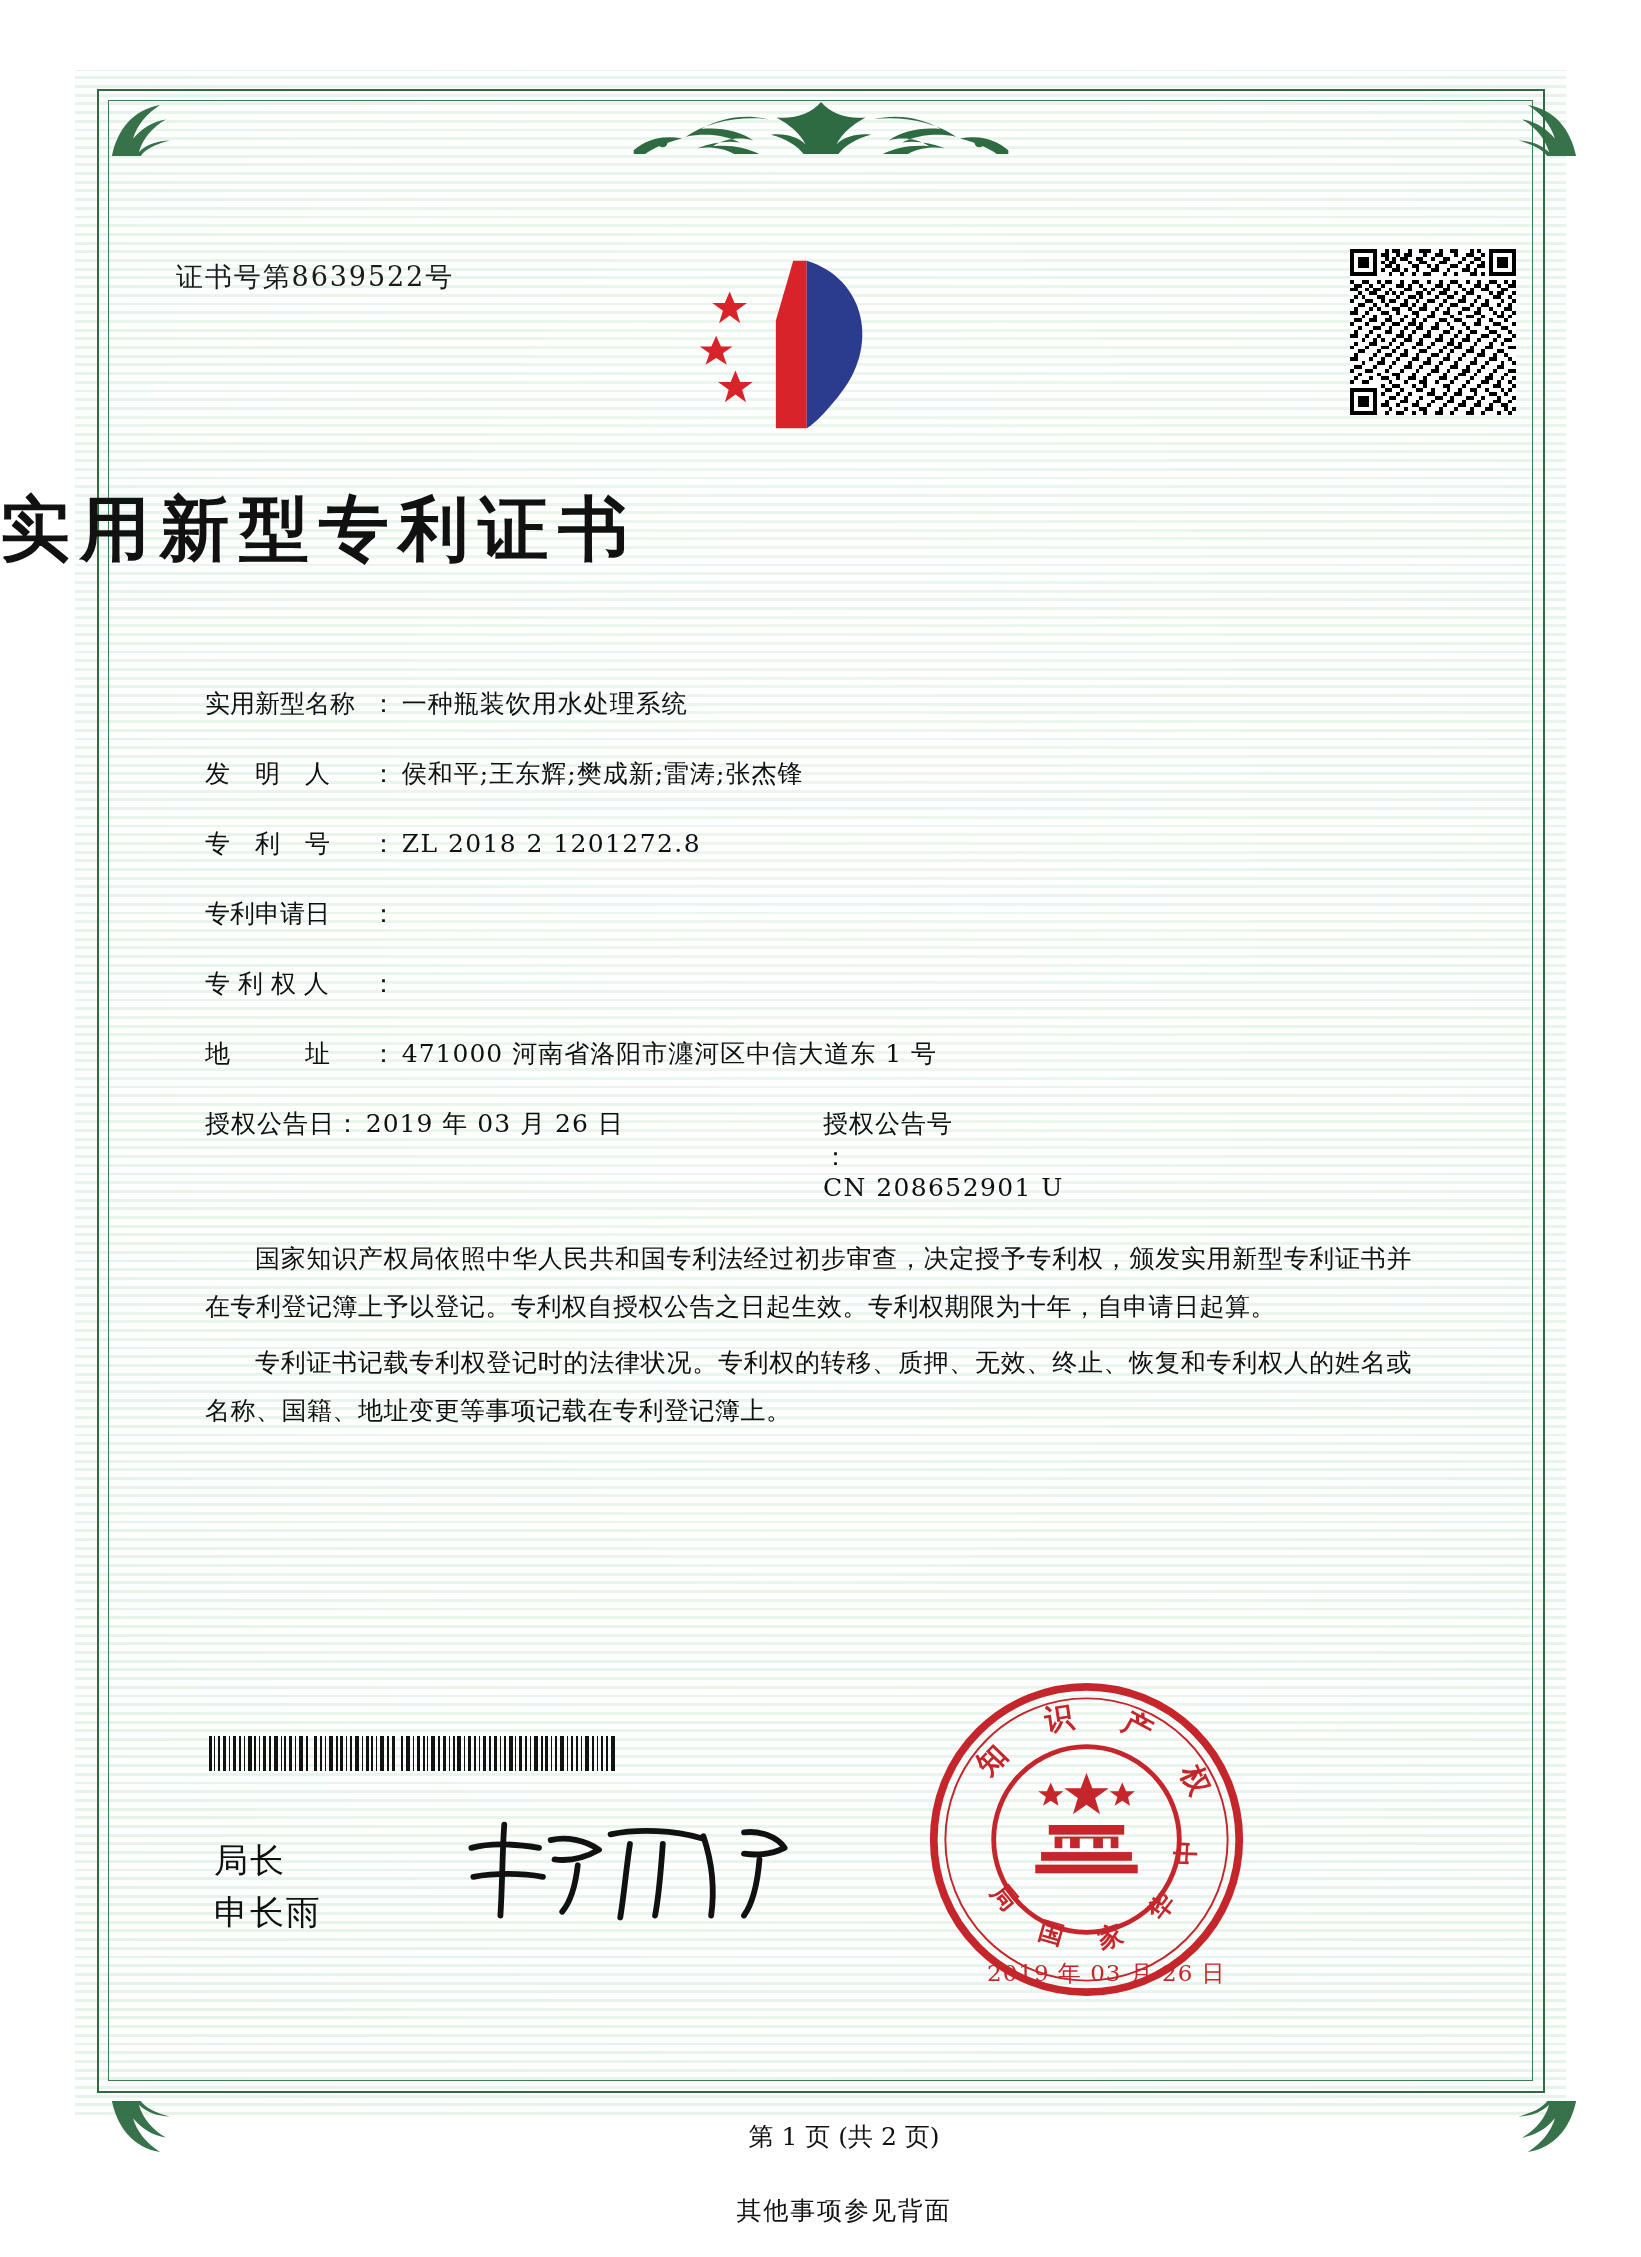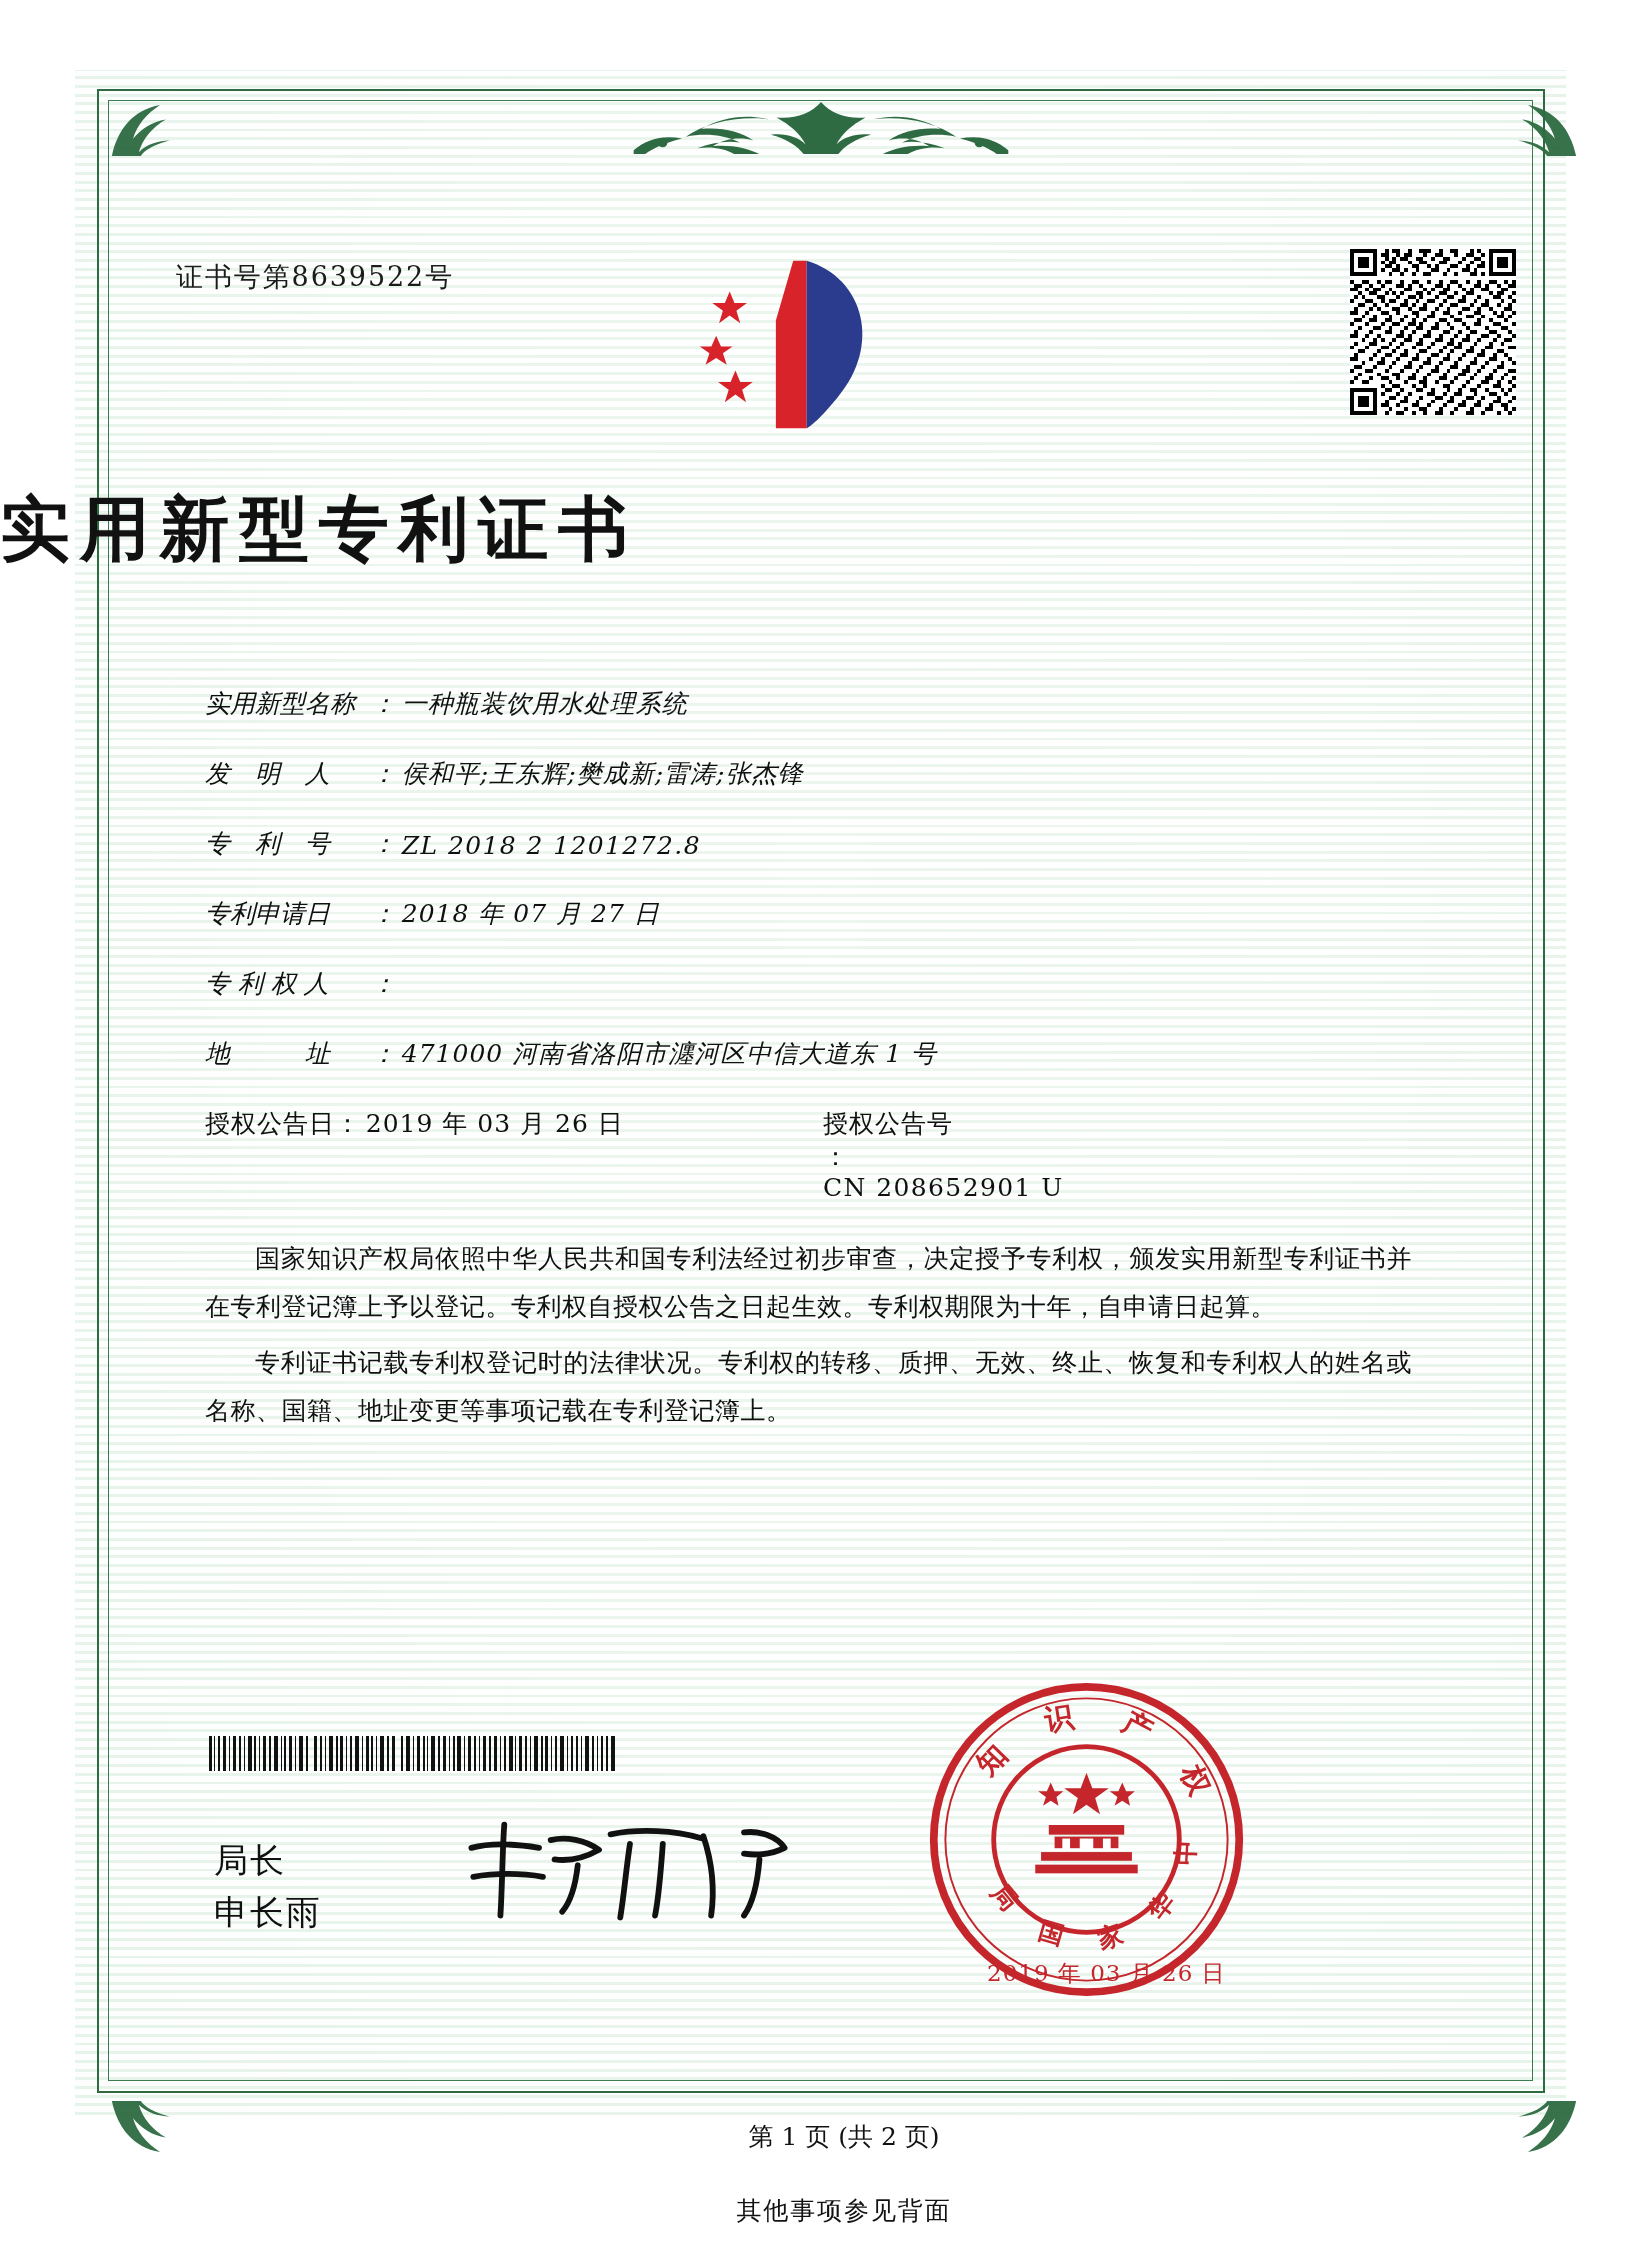--- a/index.html
+++ b/index.html
@@ -114,24 +114,23 @@
     position: absolute;
     left: 205px;
     top: 687px;
     width: 1246px;
     font-size: 25px;
     color: #101010;
     font-family: "DejaVu Serif", serif;
   }
   .field-row {
     display: flex;
-    align-items: flex-end;
+    align-items: center;
     margin-bottom: 37px;
     white-space: nowrap;
-    font-style: italic;
   }
   .field-label {
     width: 166px;
     flex: 0 0 166px;
     letter-spacing: 0px;
   }
   .field-colon { flex: 0 0 auto; padding-right: 5.8px; }
   .field-value { flex: 1 1 auto; letter-spacing: 1px; }
   .field-value.mono { font-family: "DejaVu Serif", serif; letter-spacing: 1.4px; }
 
@@ -758,21 +757,20 @@
 
     <div class="field-row">
       <span class="field-label">专　利　号</span>
       <span class="field-colon">：</span>
       <span class="field-value mono">ZL 2018 2 1201272.8</span>
     </div>
 
     <div class="field-row">
       <span class="field-label">专利申请日</span>
       <span class="field-colon">：</span>
-      <span class="field-value">2018 年 07 月 27 日</span>
     </div>
 
     <div class="field-row">
       <span class="field-label">专 利 权 人</span>
       <span class="field-colon">：</span>
     </div>
 
     <div class="field-row">
       <span class="field-label">地　　　址</span>
       <span class="field-colon">：</span>

